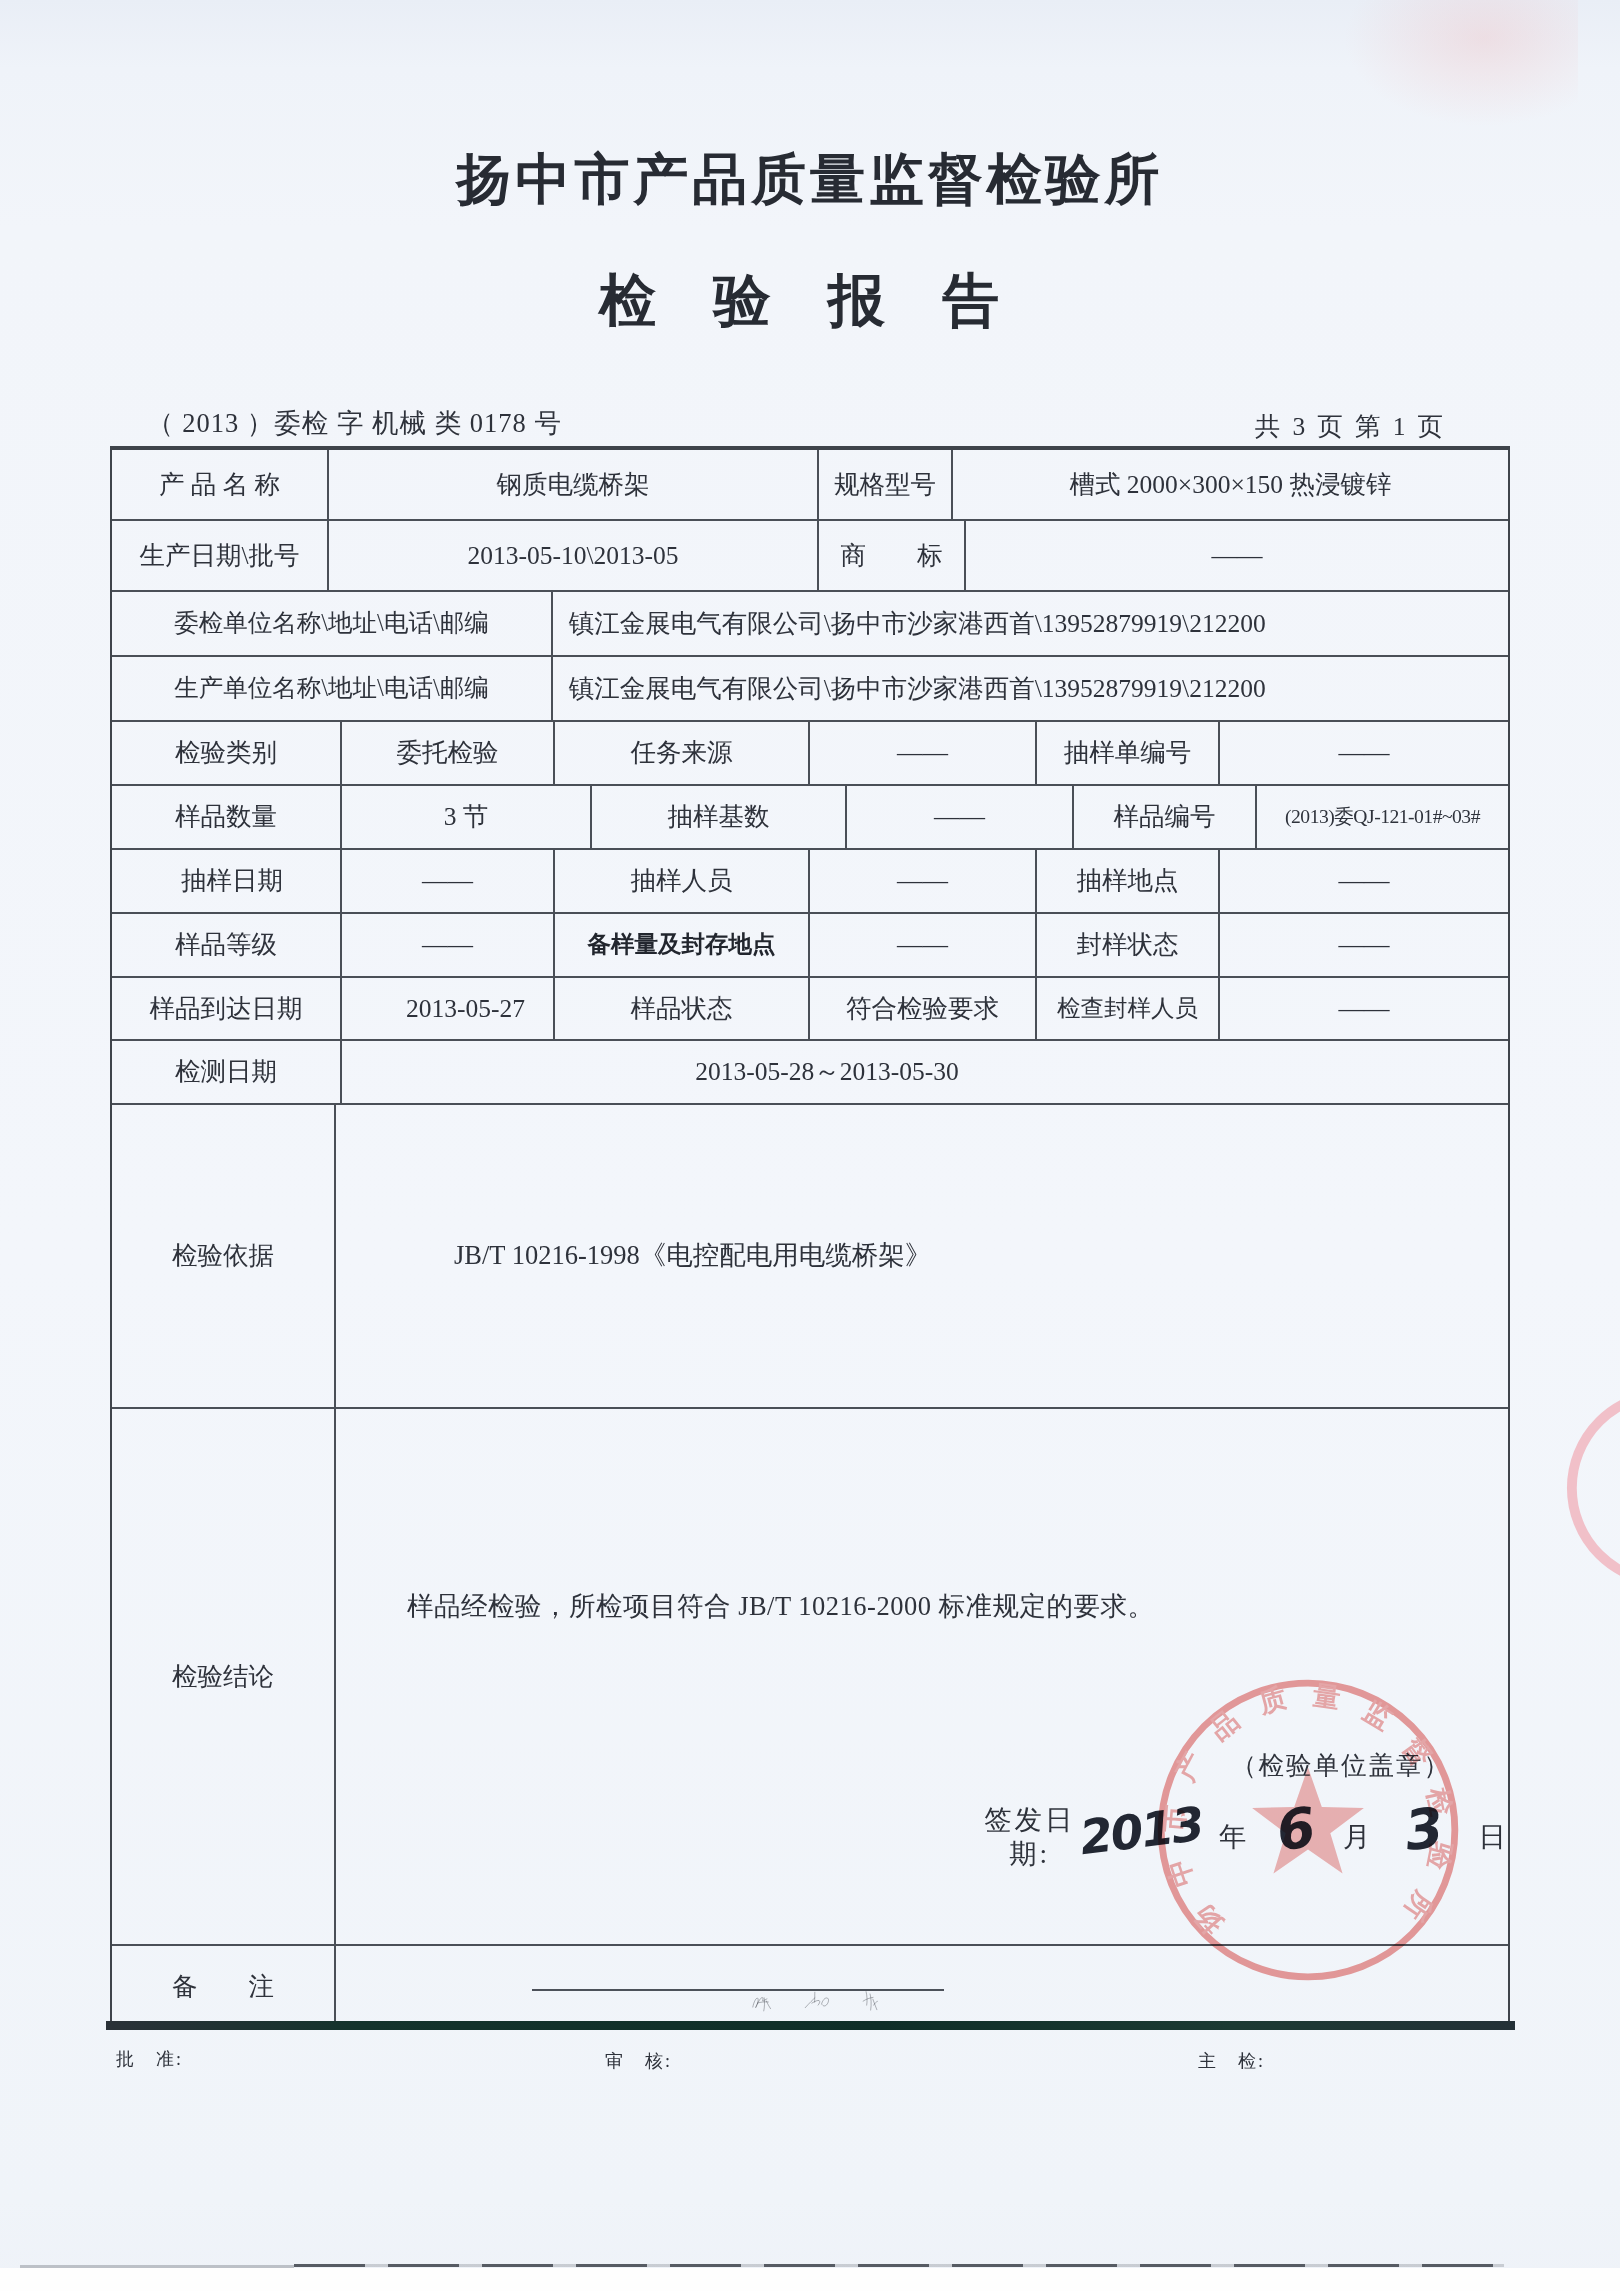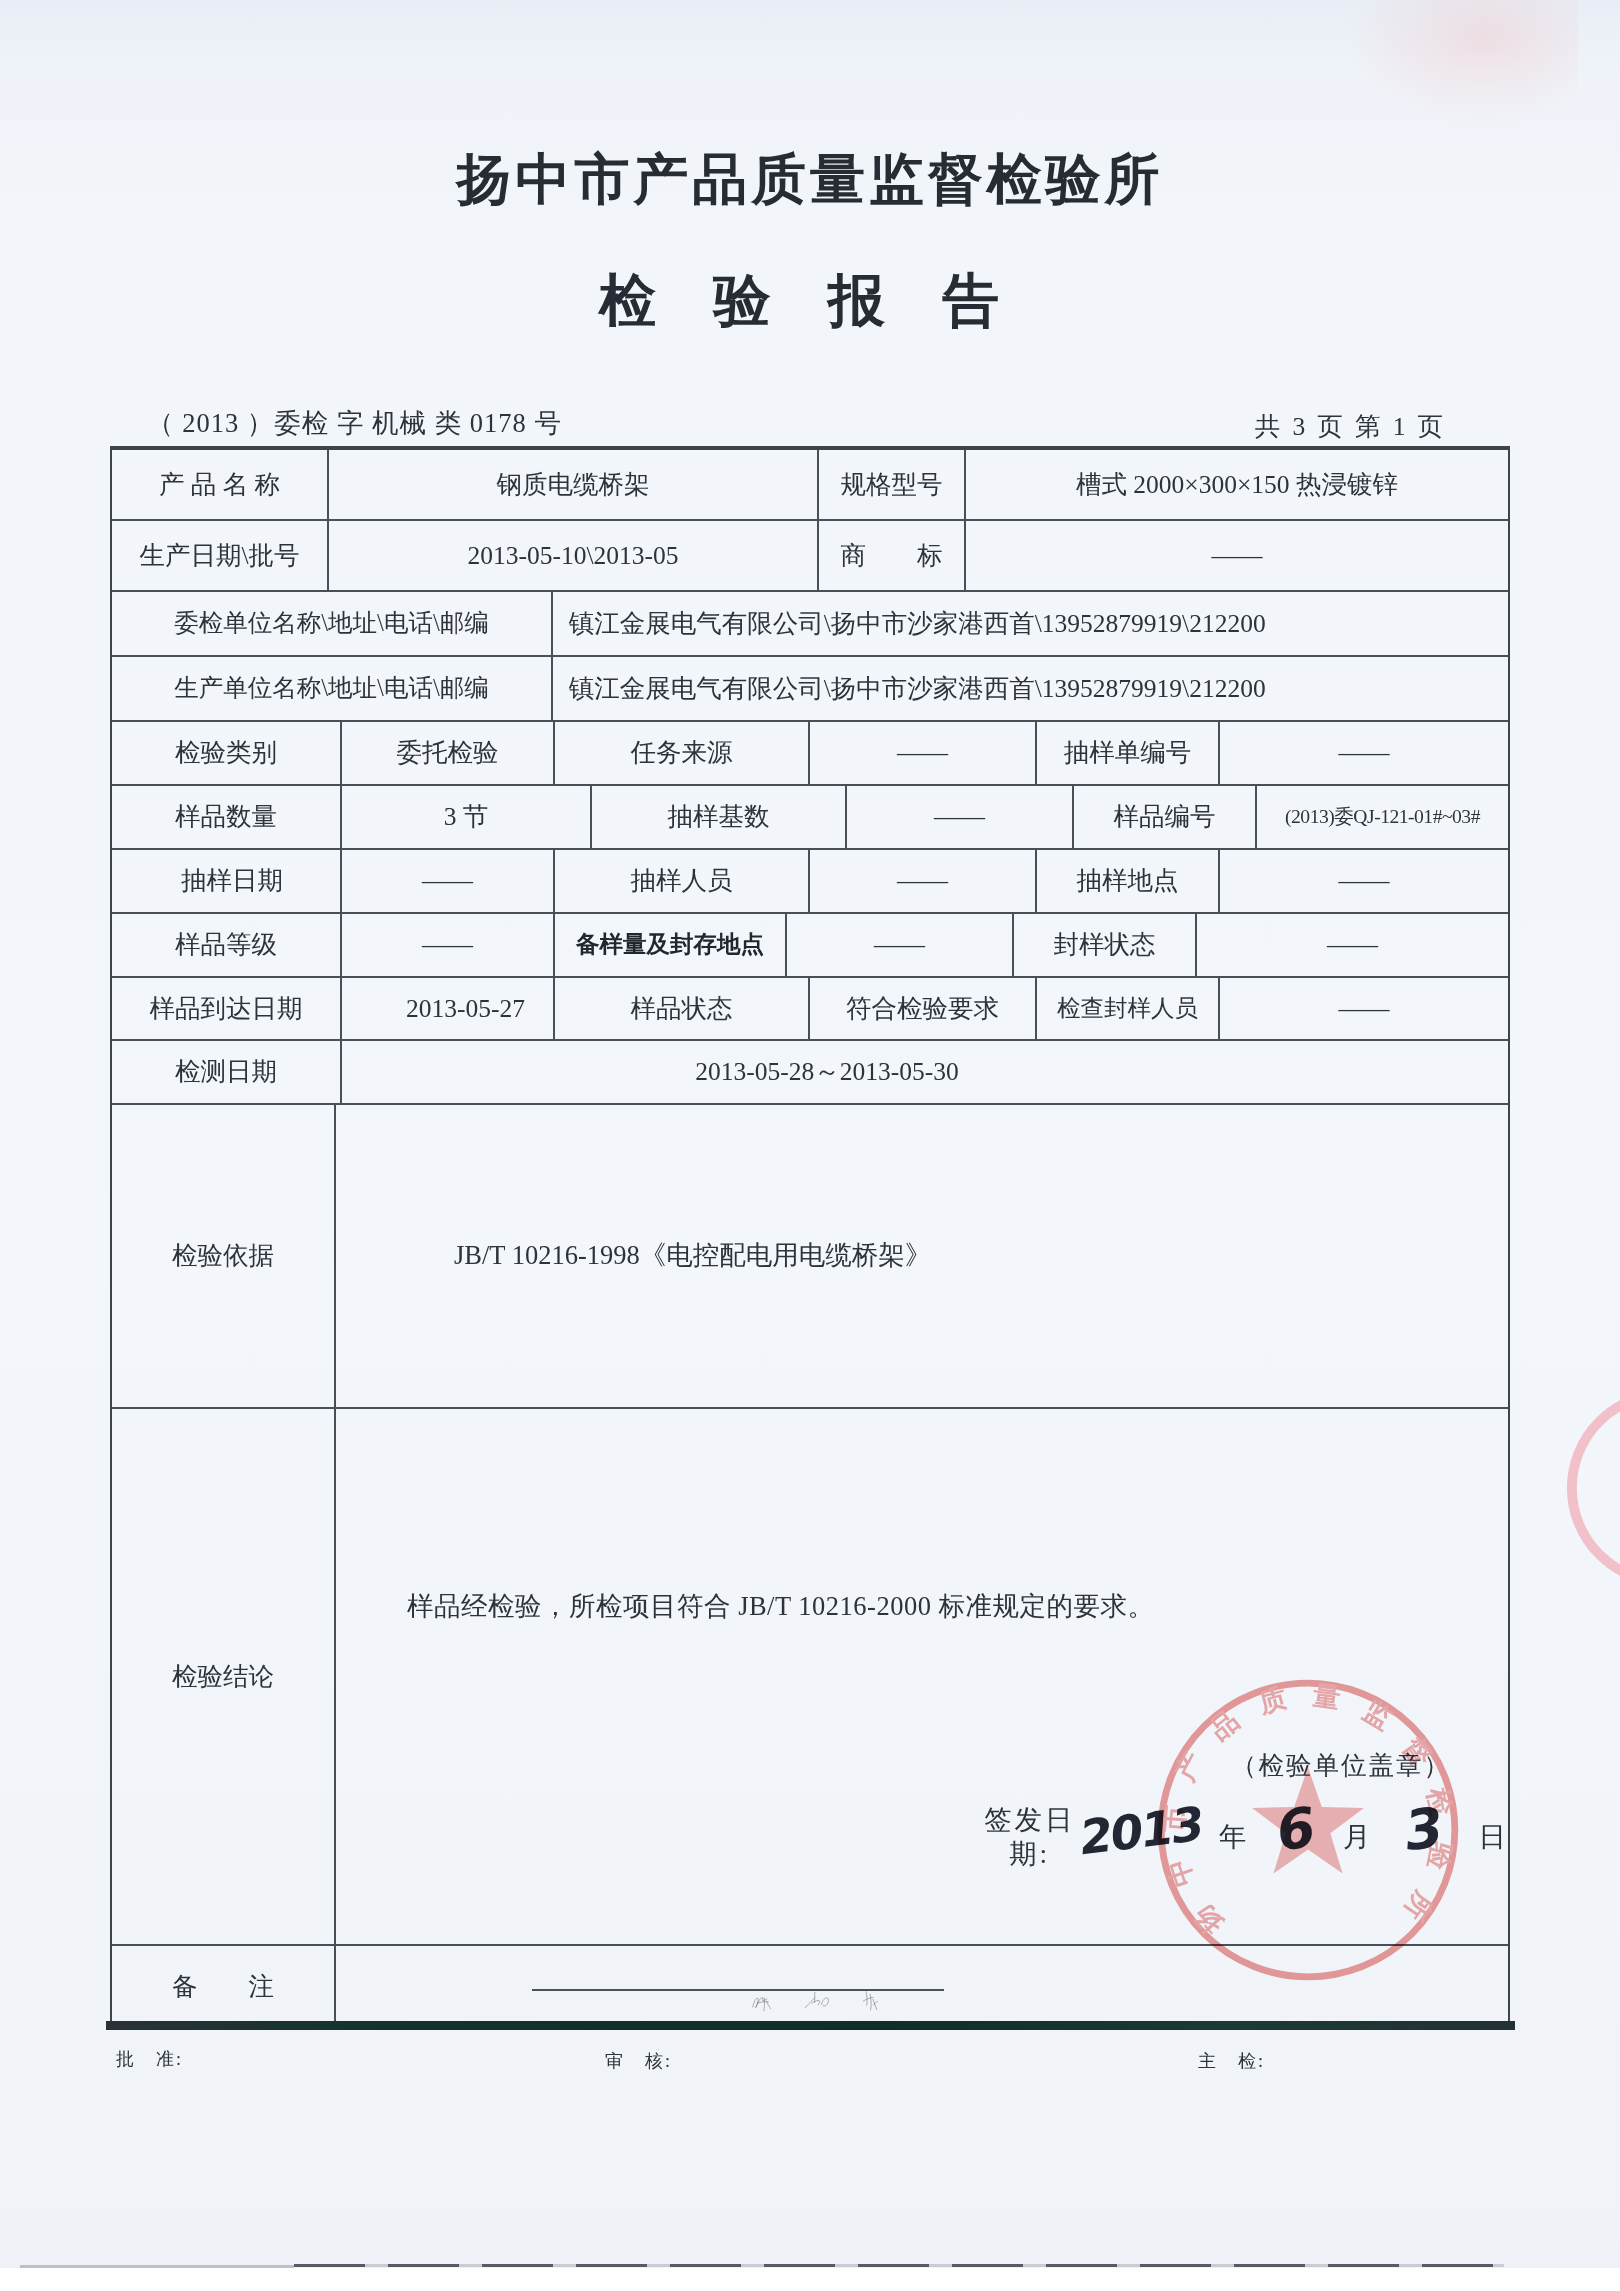--- a/index.html
+++ b/index.html
@@ -51,21 +51,21 @@
   <div class="abs org-title">扬中市产品质量监督检验所</div>
   <div class="abs report-title">检 验 报 告</div>
   <div class="abs doc-number">（ 2013 ）委检 字 机械 类 0178 号</div>
   <div class="abs page-info">共 3 页 第 1 页</div>
 
   <div class="tbl">
 
     <div class="tr first" style="height:69px;">
       <div class="td nb" style="width:215px;">产 品 名 称</div>
       <div class="td" style="width:490px;">钢质电缆桥架</div>
-      <div class="td" style="width:147px;">规格型号</div>
+      <div class="td" style="width:134px;">规格型号</div>
       <div class="td fx">槽式 2000×300×150 热浸镀锌</div>
     </div>
 
     <div class="tr" style="height:71px;">
       <div class="td nb" style="width:215px;">生产日期\批号</div>
       <div class="td" style="width:490px;">2013-05-10\2013-05</div>
       <div class="td" style="width:147px;">商　　标</div>
       <div class="td fx">——</div>
     </div>
 
@@ -102,21 +102,21 @@
       <div class="td" style="width:213px;">——</div>
       <div class="td" style="width:255px;">抽样人员</div>
       <div class="td" style="width:227px;">——</div>
       <div class="td" style="width:183px;">抽样地点</div>
       <div class="td fx">——</div>
     </div>
 
     <div class="tr" style="height:64px;">
       <div class="td nb" style="width:228px;">样品等级</div>
       <div class="td" style="width:213px;">——</div>
-      <div class="td dense" style="width:232px;">备样量及封存地点</div>
+      <div class="td dense" style="width:255px;">备样量及封存地点</div>
       <div class="td" style="width:227px;">——</div>
       <div class="td" style="width:183px;">封样状态</div>
       <div class="td fx">——</div>
     </div>
 
     <div class="tr" style="height:63px;">
       <div class="td nb" style="width:228px;">样品到达日期</div>
       <div class="td" style="width:213px;padding-left:36px;">2013-05-27</div>
       <div class="td" style="width:255px;">样品状态</div>
       <div class="td" style="width:227px;">符合检验要求</div>

